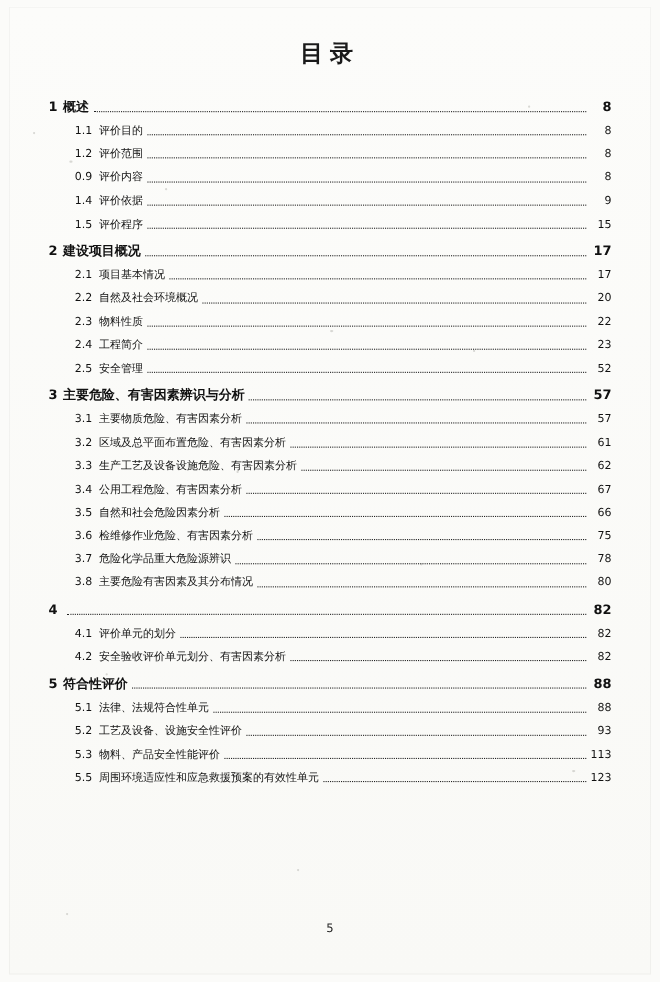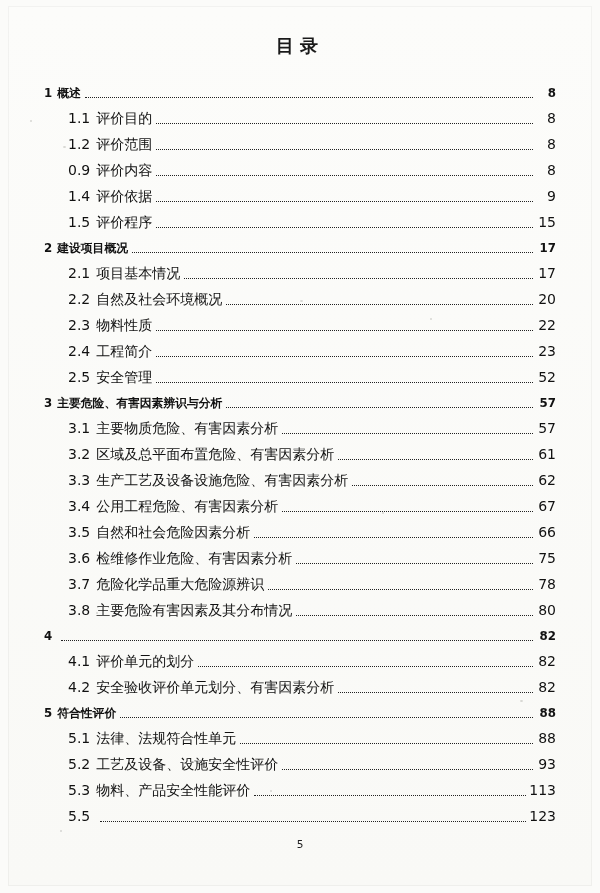--- a/index.html
+++ b/index.html
@@ -36,36 +36,36 @@
     background: linear-gradient(180deg, #fcfcfa 0%, #f9f9f6 100%);
   }
   .content {
     position: absolute;
     left: 44px;
     top: 34px;
     width: 512px;
   }
   .doc-title {
     text-align: center;
-    font-size: 18px;
+    font-size: 21px;
     font-weight: bold;
     letter-spacing: 6px;
     color: #1a1a1a;
     margin-bottom: 22px;
     font-family: "DejaVu Sans", "Liberation Sans", sans-serif;
   }
   .toc {
     margin: 0;
     padding: 0;
     list-style: none;
   }
   .toc-entry {
     display: flex;
     align-items: flex-end;
-    font-size: 14px;
+    font-size: 10px;
     color: #111;
     line-height: 1.2;
     margin: 0 0 0 0;
     padding: 4.6px 0 4.6px 0;
     white-space: nowrap;
   }
   .toc-entry.level-1 {
     font-weight: bold;
     font-size: 11.8px;
     padding-top: 6px;
@@ -293,20 +293,21 @@
           <span class="page-no">93</span>
         </li>
         <li class="toc-entry level-2">
           <span class="num">5.3</span>
           <span class="label">物料、产品安全性能评价</span>
           <span class="dots"></span>
           <span class="page-no">113</span>
         </li>
         <li class="toc-entry level-2">
           <span class="num">5.5</span>
+          <span class="label">周围环境适应性和应急救援预案的有效性单元</span>
           <span class="dots"></span>
           <span class="page-no">123</span>
         </li>
       </ul>
   </div>
 
   <div class="footer">5</div>
 </div>
 
 </body></html>

